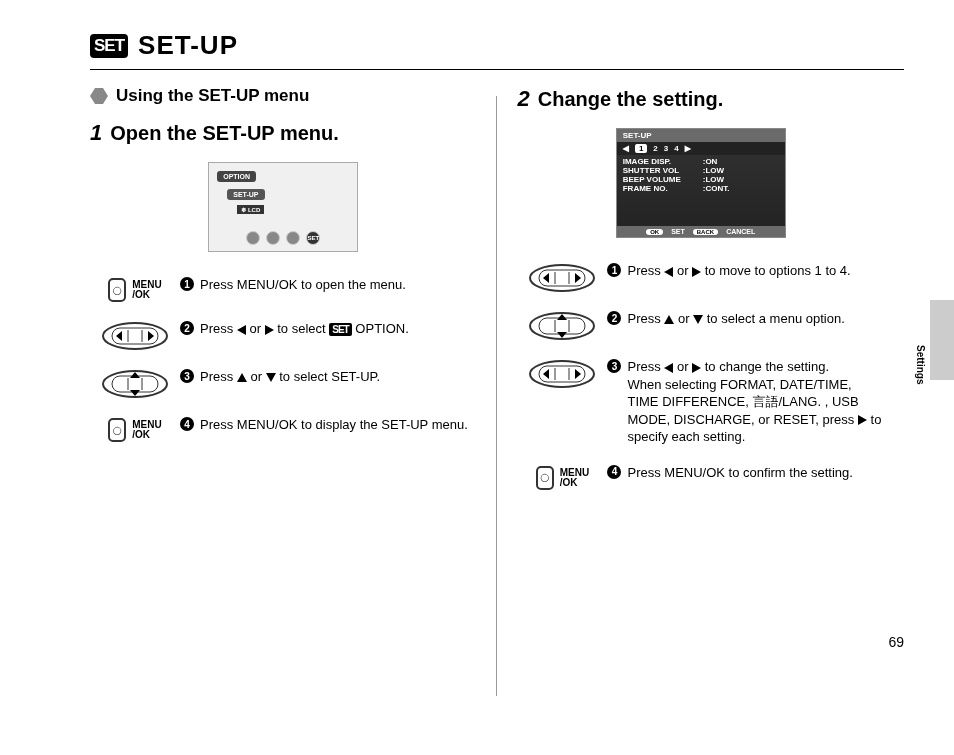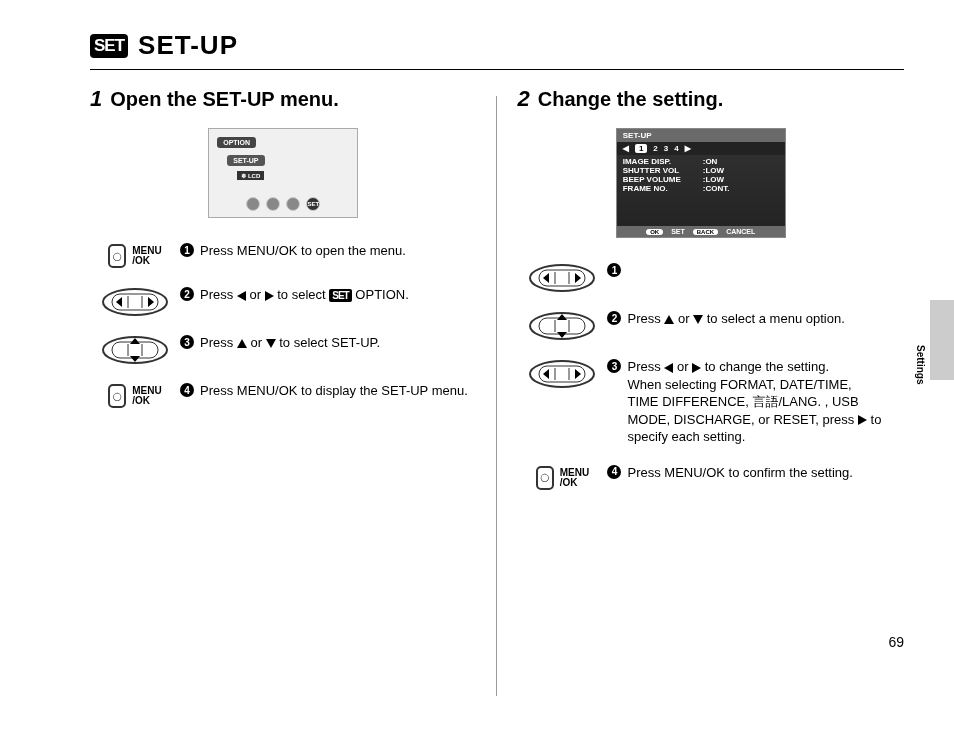--- a/index.html
+++ b/index.html
@@ -174,20 +174,28 @@
 <div class="page">
 
   <div class="title-row">
     <span class="set-icon">SET</span>
     <span class="title-text">SET-UP</span>
   </div>
 
   <div class="columns">
 
     <div class="col left">
+      <div class="section-head">
+        <span class="hex">
+          <svg width="18" height="16" viewBox="0 0 18 16">
+              <polygon points="5,0 13,0 18,8 13,16 5,16 0,8" fill="#888"></polygon>
+            </svg>
+        </span>
+        <span class="section-head-text">Using the SET-UP menu</span>
+      </div>
 
       <div class="step-head">
         <span class="step-num">1</span>
         <span class="step-label">Open the SET-UP menu.</span>
       </div>
 
       <div class="screenshot-box">
         <div class="lcd">
           <div class="bar1">OPTION</div>
           <div class="bar2">SET-UP</div>
@@ -327,20 +335,23 @@
               <ellipse cx="33" cy="14" rx="32" ry="13" fill="#fff" stroke="#333" stroke-width="2"></ellipse>
               <rect x="10" y="6" width="46" height="16" rx="8" fill="none" stroke="#333"></rect>
               <polygon points="14,14 20,9 20,19" fill="#000"></polygon>
               <polygon points="52,14 46,9 46,19" fill="#000"></polygon>
               <line x1="26" y1="8" x2="26" y2="20" stroke="#333"></line>
               <line x1="40" y1="8" x2="40" y2="20" stroke="#333"></line>
             </svg>
           </div>
           <div class="inst-text-cell">
             <span class="circ">1</span>
+            <span class="inst-text">
+              <span>Press </span><span class="tri left"></span><span> or </span><span class="tri right"></span><span> to move to options 1 to 4.</span>
+            </span>
           </div>
         </div>
 
         <div class="inst-row">
           <div class="inst-icon-cell">
             <svg width="66" height="28" viewBox="0 0 66 28">
               <ellipse cx="33" cy="14" rx="32" ry="13" fill="#fff" stroke="#333" stroke-width="2"></ellipse>
               <rect x="10" y="6" width="46" height="16" rx="8" fill="none" stroke="#333"></rect>
               <polygon points="33,2 28,8 38,8" fill="#000"></polygon>
               <polygon points="33,26 28,20 38,20" fill="#000"></polygon>

